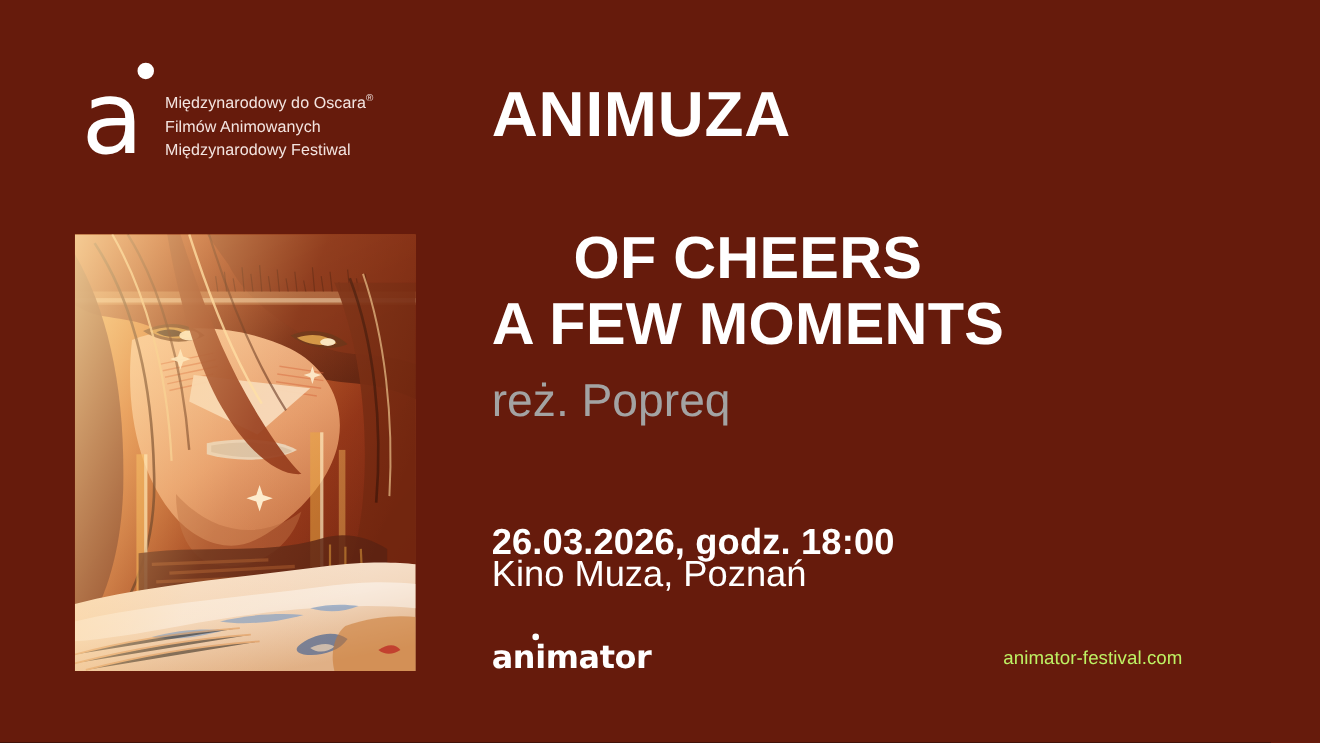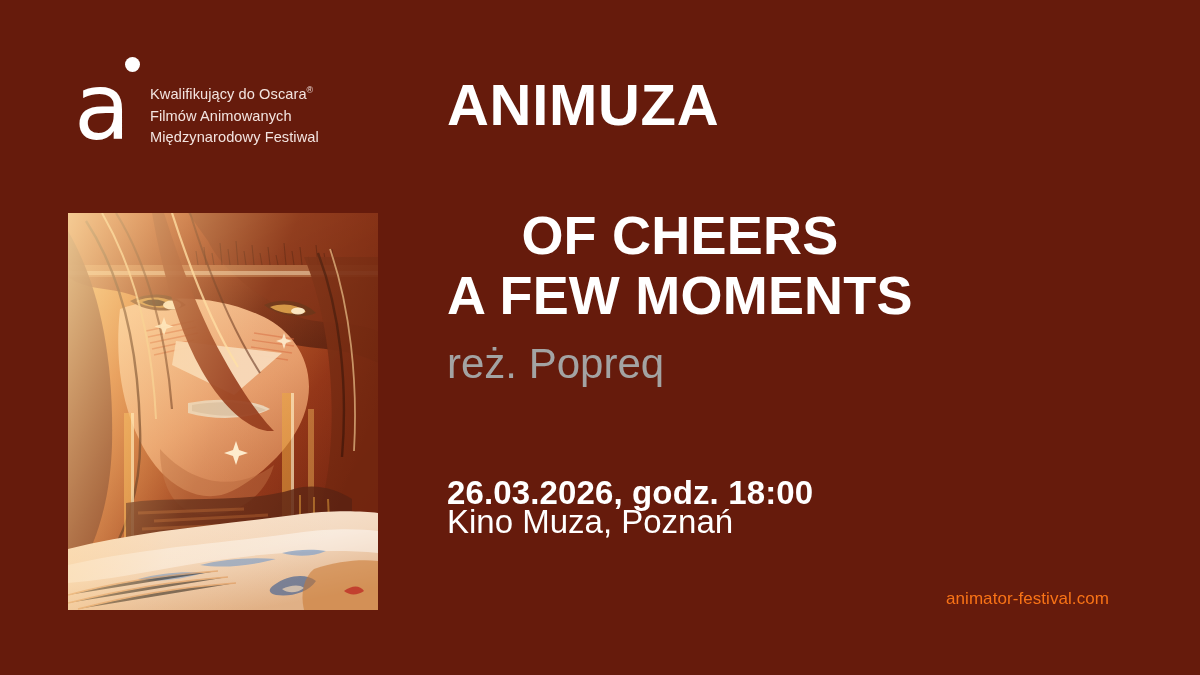--- a/index.html
+++ b/index.html
@@ -171,42 +171,42 @@
     left: 37px;
     top: -7px;
     width: 6px;
     height: 6px;
     border-radius: 50%;
     background: #ffffff;
   }
 
   .site-url {
     position: absolute;
-    left: 946px;
+    left: 912px;
     top: 590px;
-    color: #f97316;
+    color: #bef264;
     font-size: 17px;
     font-weight: 400;
     letter-spacing: 0.004em;
     line-height: 1;
     white-space: nowrap;
   }
 </style>
 </head>
 <body>
 
 <div id="poster">
 
   <div class="fest-logo-block">
     <div class="fest-mark">
       <span class="mark-a">a</span>
       <span class="mark-dot"></span>
     </div>
     <div class="fest-tagline">
-      <div><span>Kwalifikujący do Oscara</span><span class="sup">®</span></div>
+      <div><span>Międzynarodowy do Oscara</span><span class="sup">®</span></div>
       <div>Filmów Animowanych</div>
       <div>Międzynarodowy Festiwal</div>
     </div>
   </div>
 
   <div class="still-wrap">
     <svg class="still-svg" viewBox="0 0 310 397" preserveAspectRatio="xMidYMid slice">
       <defs>
         <linearGradient id="bgWarm" x1="0" y1="0" x2="1" y2="1">
           <stop offset="0%" stop-color="#f0b85e"></stop>
@@ -373,16 +373,20 @@
       <span class="ln">A FEW MOMENTS</span>
     </div>
 
     <div class="director">reż. Popreq</div>
 
     <div class="screening-date">26.03.2026, godz. 18:00</div>
     <div class="screening-venue">Kino Muza, Poznań</div>
 
   </div>
 
+  <div class="animator-logo">
+    <span class="word">animator</span>
+    <span class="idot"></span>
+  </div>
 
   <div class="site-url">animator-festival.com</div>
 
 </div>
 
 </body></html>

